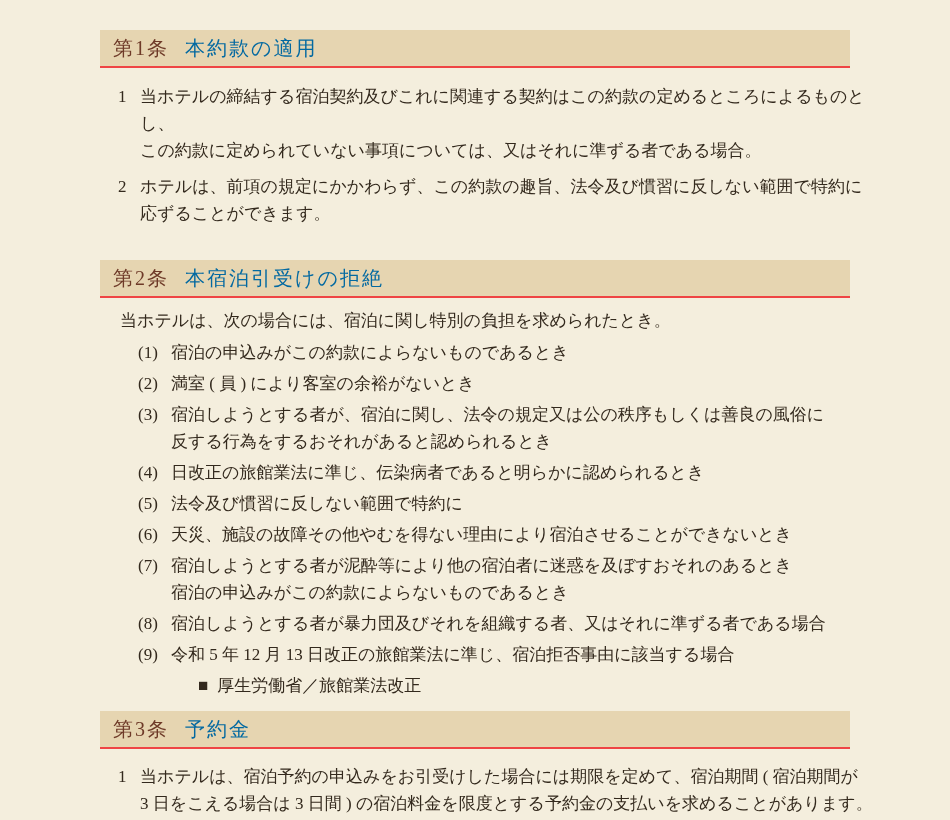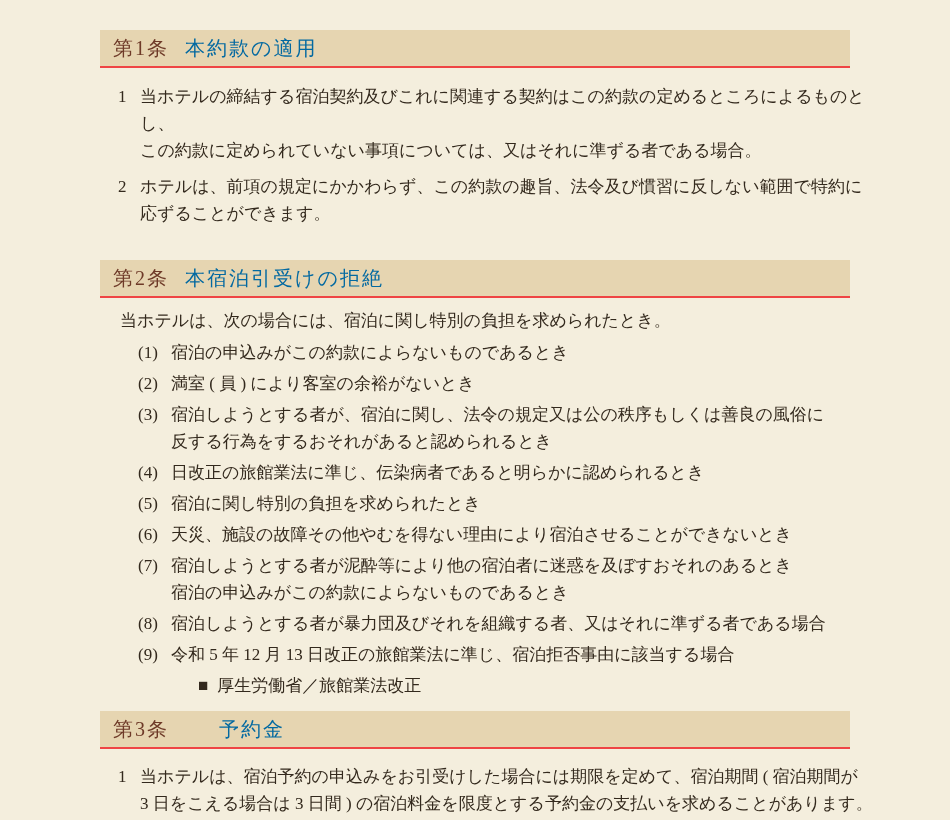--- a/index.html
+++ b/index.html
@@ -9,21 +9,21 @@
     box-sizing:border-box;padding:30px 0 0 100px;
   }
   .sec-h{
     width:750px;height:38px;background:#e6d5b1;border-bottom:2px solid #ef4444;
     box-sizing:border-box;display:flex;align-items:center;padding-left:13px;
     font-size:20px;letter-spacing:2px;
   }
   .sec-num{color:#6e3a28;margin-right:16px;white-space:nowrap;}
   .sec-title{color:#0369a1;white-space:nowrap;}
   .sec-h.h2{margin-top:33px;}
-  .sec-h.h3{margin-top:12px;gap:34px;}
+  .sec-h.h3{margin-top:12px;}
   .body-block{margin-top:15px;}
   .num-item{
     display:flex;font-size:17px;line-height:27px;margin:0 0 9px 18px;width:770px;
   }
   .num-item .num{width:22px;flex:none;}
   .txt{white-space:pre-line;}
   .intro{font-size:17px;line-height:27px;margin:9px 0 5px 20px;}
   .paren-item{
     display:flex;font-size:17px;line-height:27px;margin:0 0 4px 38px;width:760px;
   }
@@ -75,21 +75,21 @@
       <span class="mk">(3)</span>
       <span class="txt">宿泊しようとする者が、宿泊に関し、法令の規定又は公の秩序もしくは善良の風俗に
 反する行為をするおそれがあると認められるとき</span>
     </div>
     <div class="paren-item">
       <span class="mk">(4)</span>
       <span class="txt">日改正の旅館業法に準じ、伝染病者であると明らかに認められるとき</span>
     </div>
     <div class="paren-item">
       <span class="mk">(5)</span>
-      <span class="txt">宿泊に関し特別の負担を求められたとき</span>
+      <span class="txt">法令及び慣習に反しない範囲で特約に</span>
     </div>
     <div class="paren-item">
       <span class="mk">(6)</span>
       <span class="txt">天災、施設の故障その他やむを得ない理由により宿泊させることができないとき</span>
     </div>
     <div class="paren-item">
       <span class="mk">(7)</span>
       <span class="txt">宿泊しようとする者が泥酔等により他の宿泊者に迷惑を及ぼすおそれのあるとき
 宿泊の申込みがこの約款によらないものであるとき</span>
     </div>

